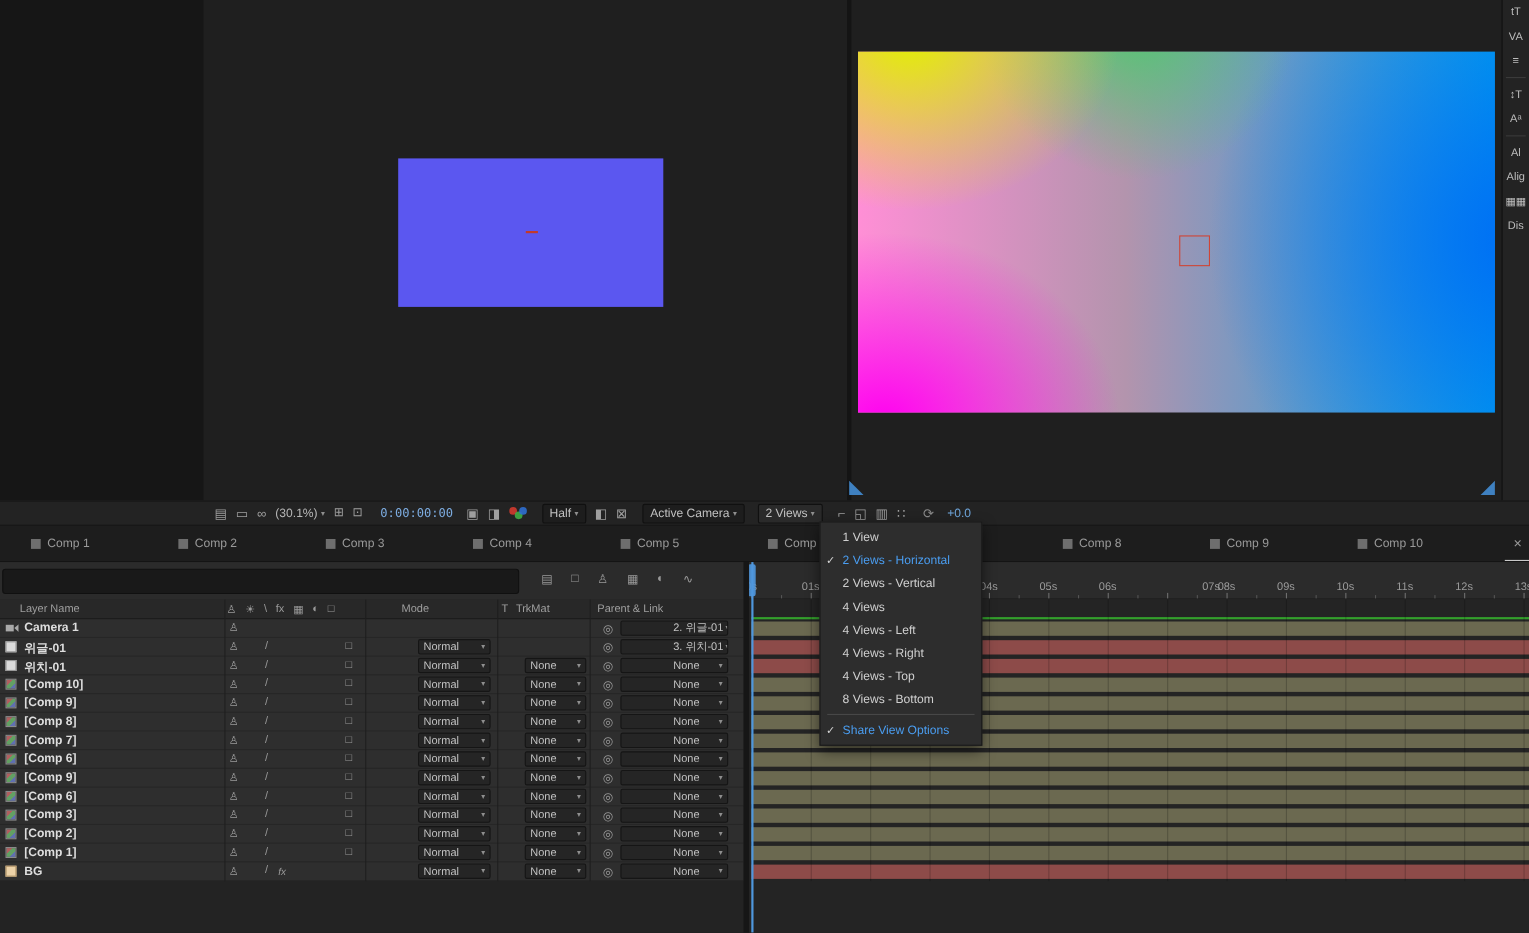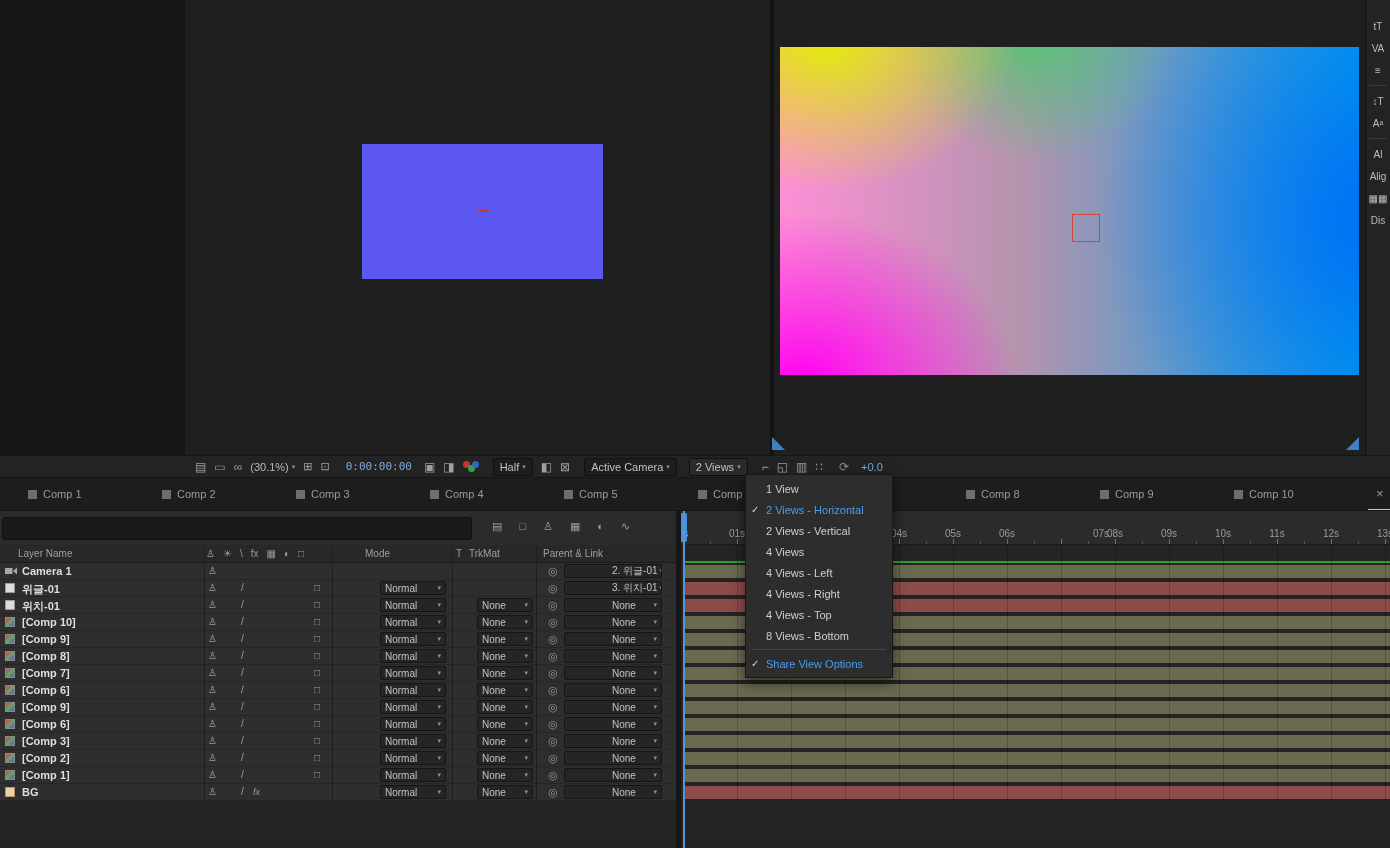--- a/index.html
+++ b/index.html
@@ -18,21 +18,21 @@
       radial-gradient(ellipse 55% 80% at 8% -4%, rgba(226,240,0,1), rgba(226,240,0,0) 60%),
       radial-gradient(ellipse 62% 88% at 4% 103%, rgba(255,0,240,1), rgba(255,0,240,0) 60%),
       radial-gradient(ellipse 40% 70% at 44% -8%, rgba(70,205,105,.9), rgba(70,205,105,0) 62%),
       radial-gradient(ellipse 72% 125% at 104% 52%, rgba(0,110,245,1), rgba(0,110,245,0) 68%),
       linear-gradient(to right,#ff8fd6 0%,#b394ad 42%,#00a2ec 100%);}
   .corner-tri{width:0;height:0;}
   #tri-left{left:772px;top:437px;border-bottom:13px solid #3f81c1;border-right:13px solid transparent;}
   #tri-right{left:1346px;top:437px;border-bottom:13px solid #3f81c1;border-left:13px solid transparent;}
 
   
-  #right-strip{left:1365px;top:0;width:25px;height:455px;background:#232323;border-left:1px solid #0f0f0f;box-sizing:border-box;padding-top:15px;}
+  #right-strip{left:1365px;top:0;width:25px;height:455px;background:#232323;border-left:1px solid #0f0f0f;box-sizing:border-box;padding-top:0;}
   .strip-item{height:22px;display:flex;align-items:center;justify-content:center;color:#bdbdbd;font-size:10px;overflow:hidden;}
   .strip-div{height:1px;background:#3a3a3a;margin:4px 3px;}
 
   
   #viewer-toolbar{left:0;top:455px;width:1390px;height:23px;background:#232323;
     border-top:1px solid #161616;border-bottom:1px solid #161616;box-sizing:border-box;
     display:flex;align-items:center;padding-left:195px;gap:8px;white-space:nowrap;}
   .vt-icon{color:#9f9f9f;font-size:12px;line-height:1;}
   .vt-sm{font-size:11px;}
   .caret{font-size:7px;color:#8f8f8f;margin-left:3px;}

